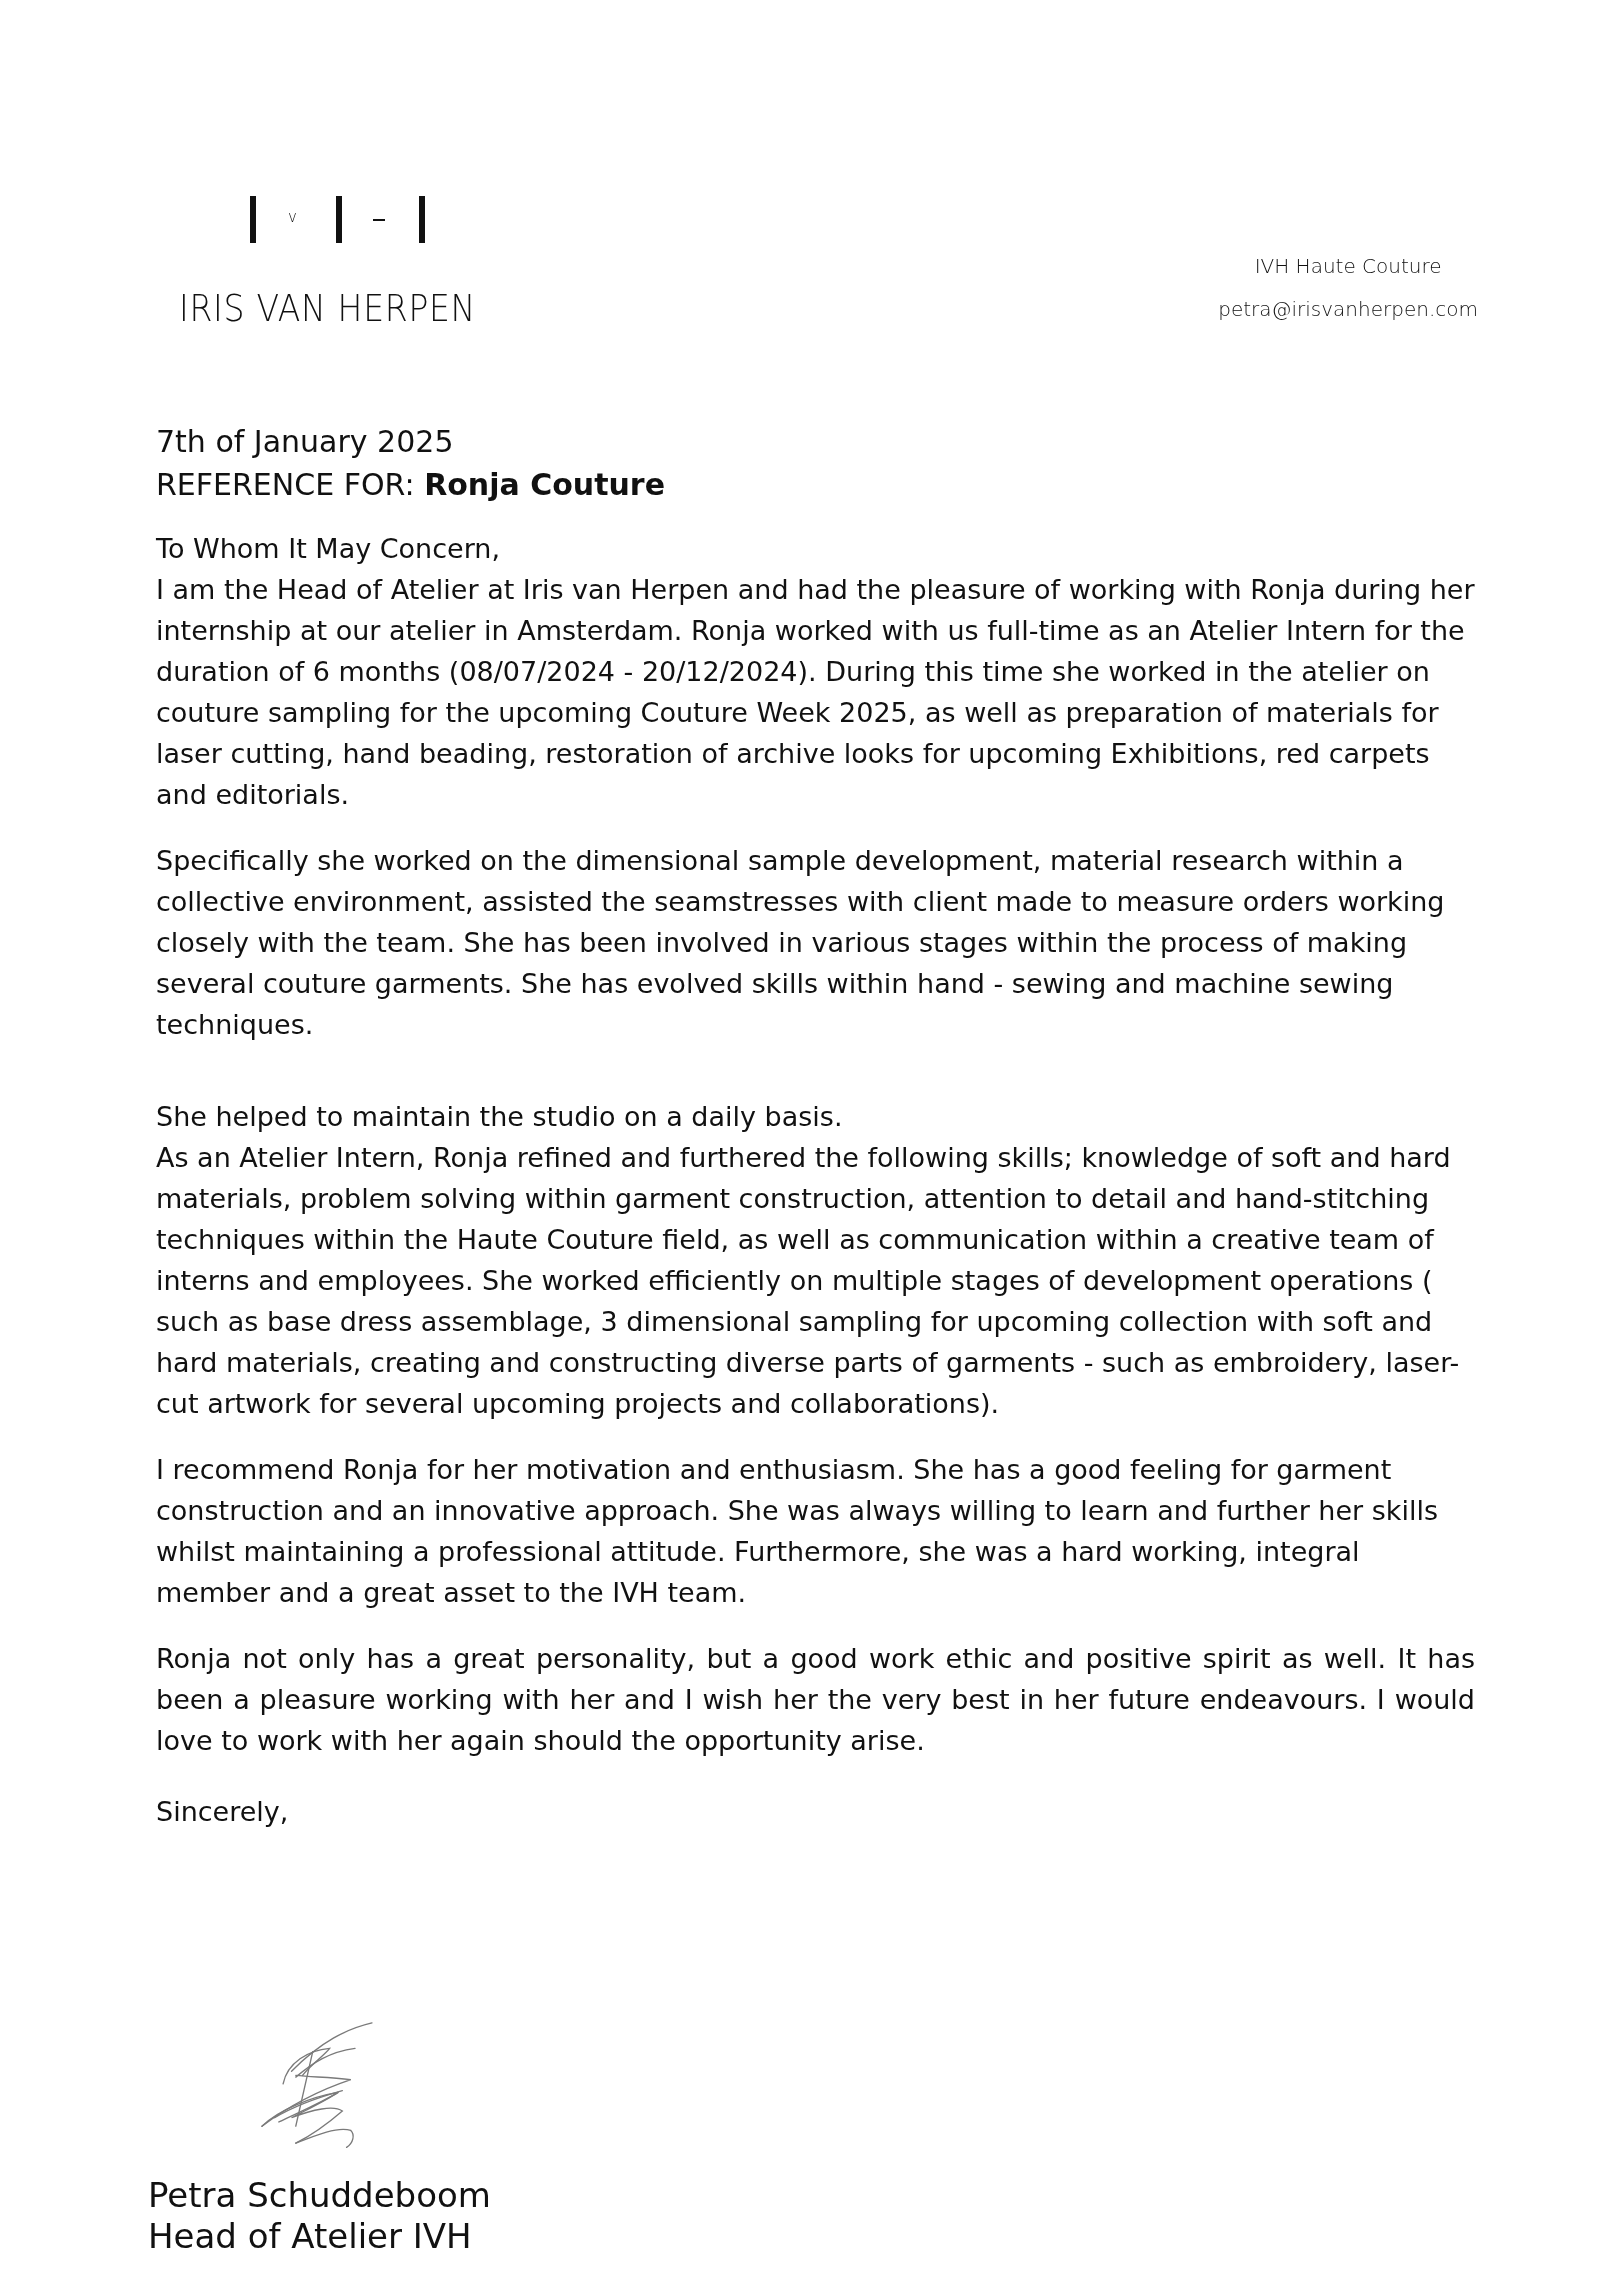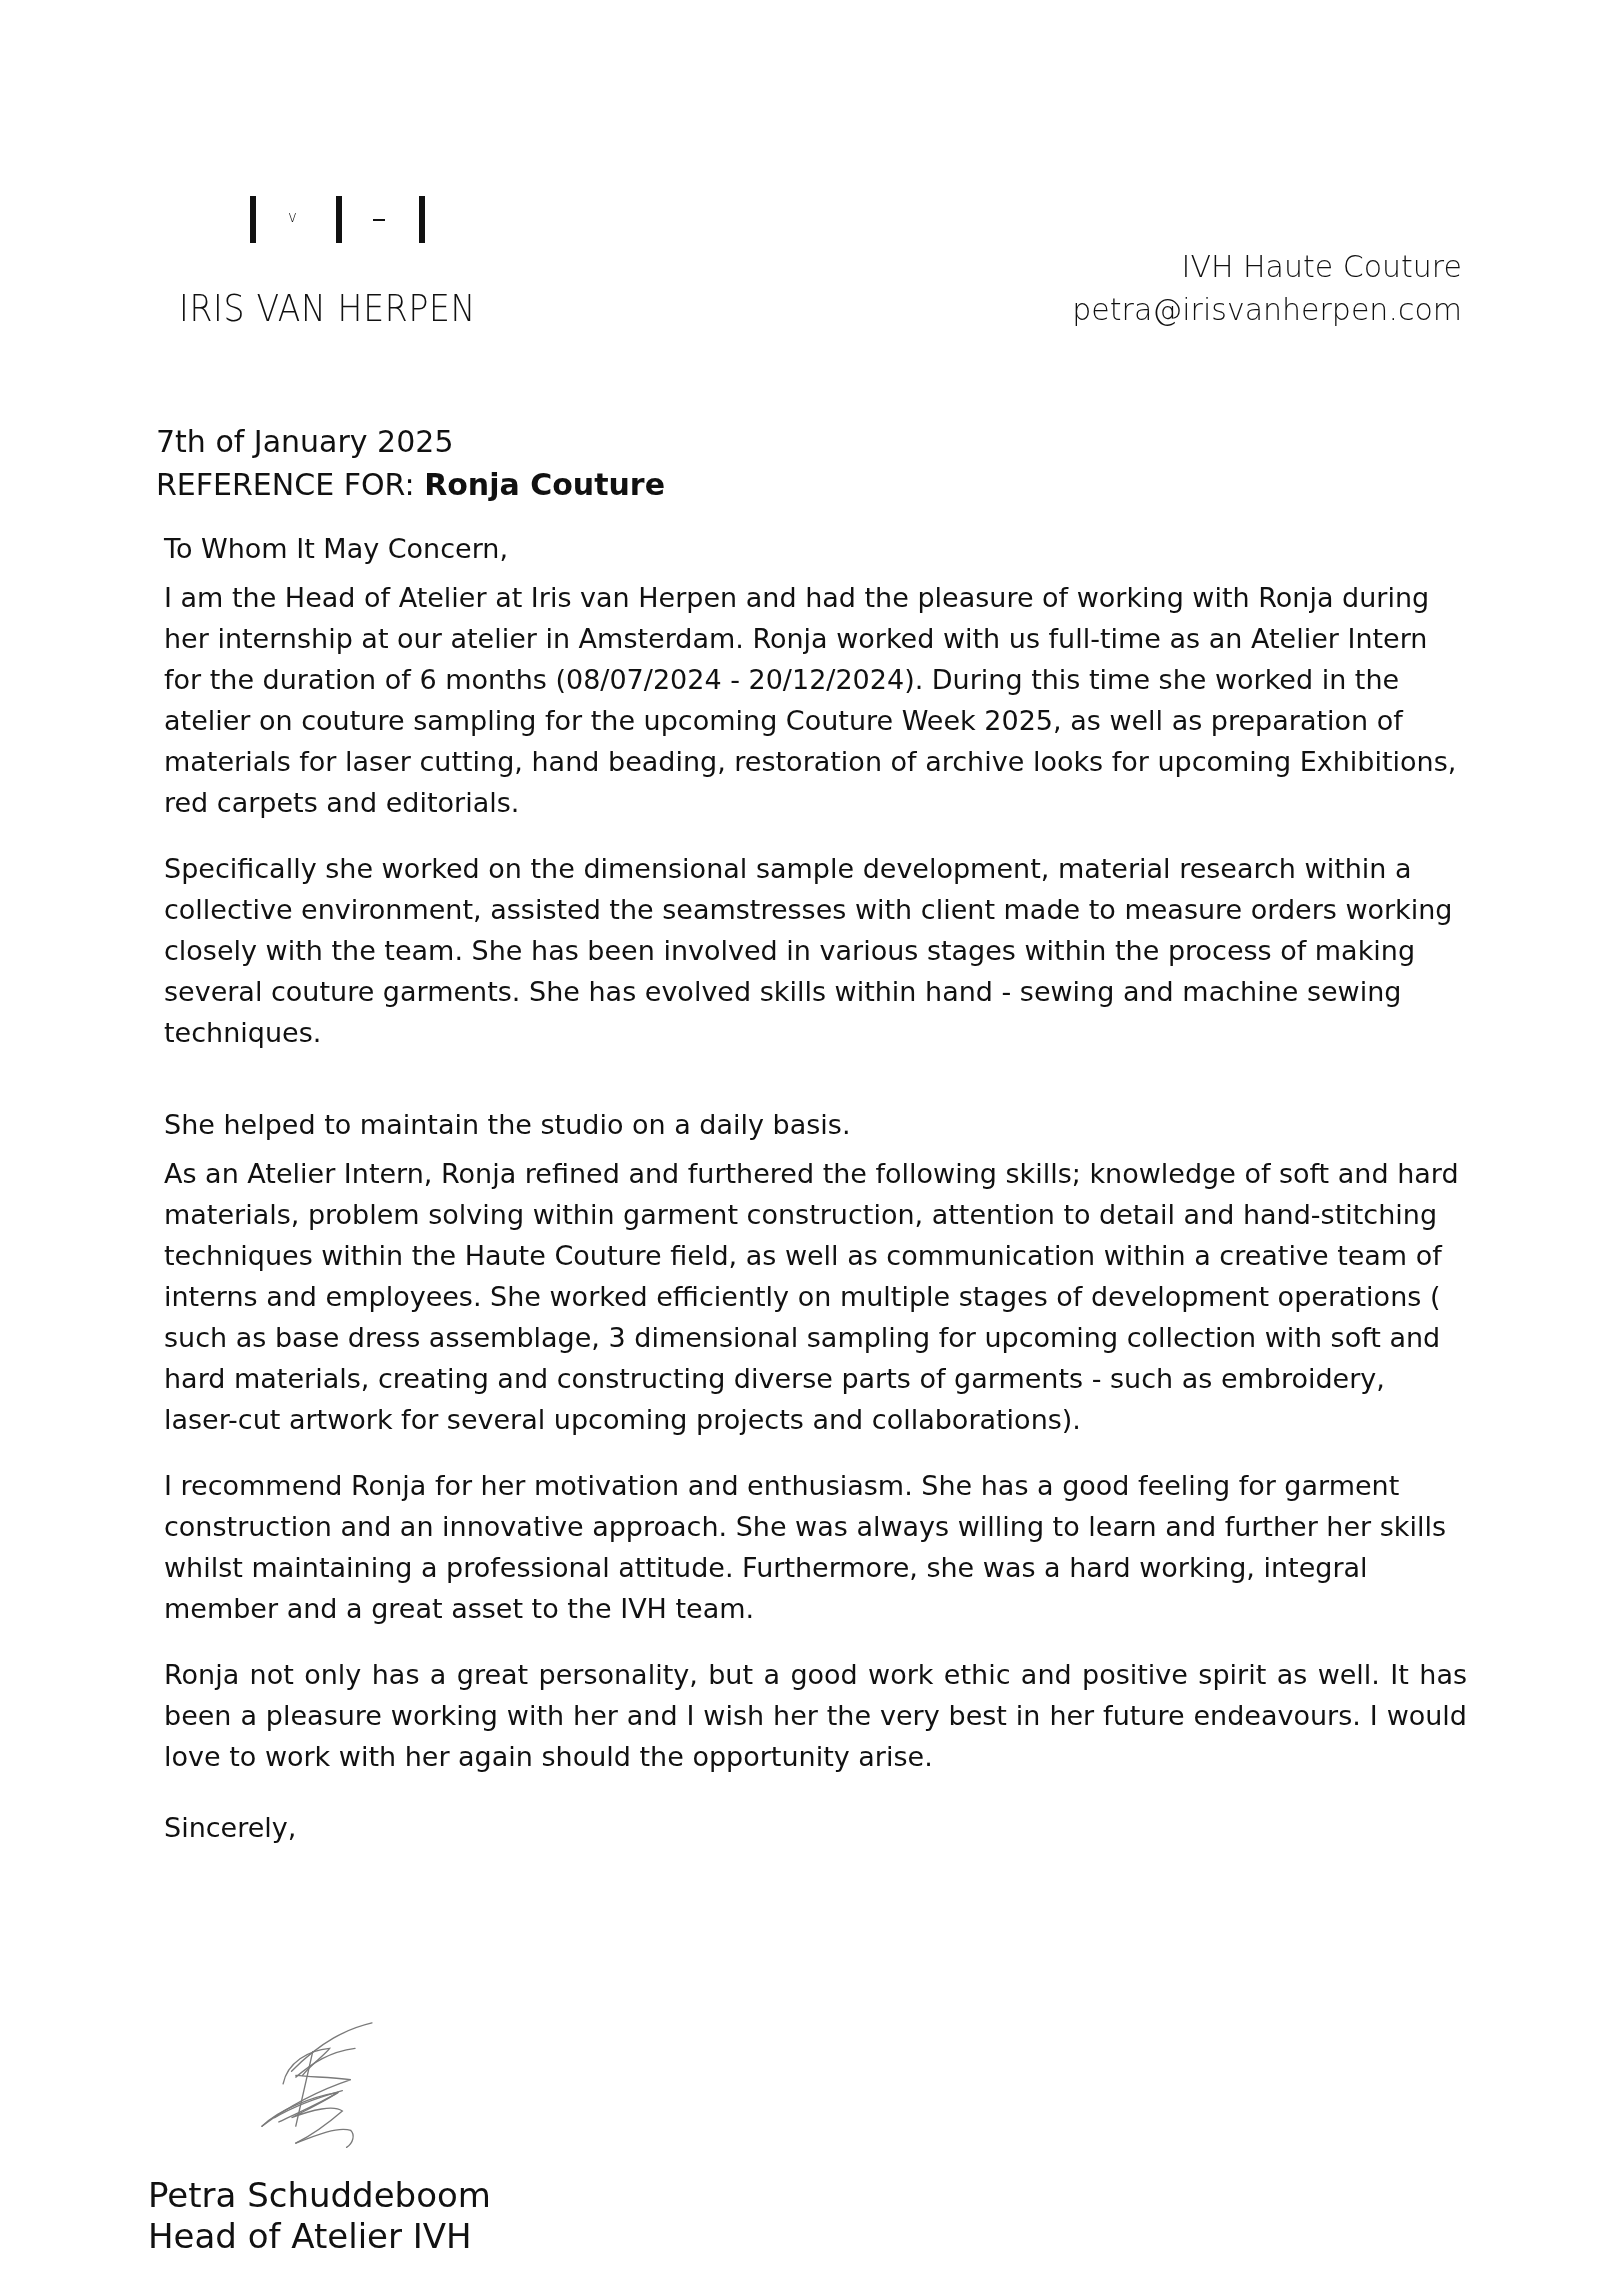--- a/index.html
+++ b/index.html
@@ -11,30 +11,30 @@
   .logo-mark { left: 250px; top: 196px; width: 179px; height: 47px; }
   .logo-bar { position: absolute; top: 0; width: 6px; height: 47px; background: #111; }
   .logo-v { position: absolute; top: 13.5px; font-family: "DejaVu Sans", sans-serif; font-weight: 200;
             font-size: 15px; line-height: 15px; color: #111; }
   .logo-dash { position: absolute; top: 23px; width: 12px; height: 1.7px; background: #111; }
   .logo-word { left: 179px; top: 286px; font-family: "DejaVu Sans", sans-serif; font-weight: 200;
                font-size: 38px; line-height: 44px; letter-spacing: 0.8px; color: #111;
                transform: scaleX(0.87); transform-origin: left top; white-space: nowrap; }
 
   
-  .address { right: 161px; top: 245px; text-align: right; font-size: 30px; line-height: 43px;
+  .address { right: 145px; top: 245px; text-align: center; font-size: 20px; line-height: 43px;
              font-weight: 300; white-space: nowrap; }
   .address div { transform-origin: right; }
 
   
   .content { left: 156px; top: 420px; width: 1319px; font-size: 27px; line-height: 41px; }
   .date-line, .ref-line { font-size: 30px; line-height: 43px; white-space: nowrap; }
   .ref-name { font-weight: bold; }
   .greeting { margin-top: 22px; }
-  p { margin: 8px; }
+  p { margin: 0; }
   .para { margin-top: 0; }
   .gap-s { margin-top: 25px; }
   .gap-l { margin-top: 51px; }
   .justify { text-align: justify; }
   .sincerely { margin-top: 30px; }
 
   .signature { left: 245px; top: 2016px; width: 182px; height: 140px; }
   .signoff { left: 148px; top: 2175px; font-size: 34px; line-height: 41px; white-space: nowrap; }
 </style>
 </head>

